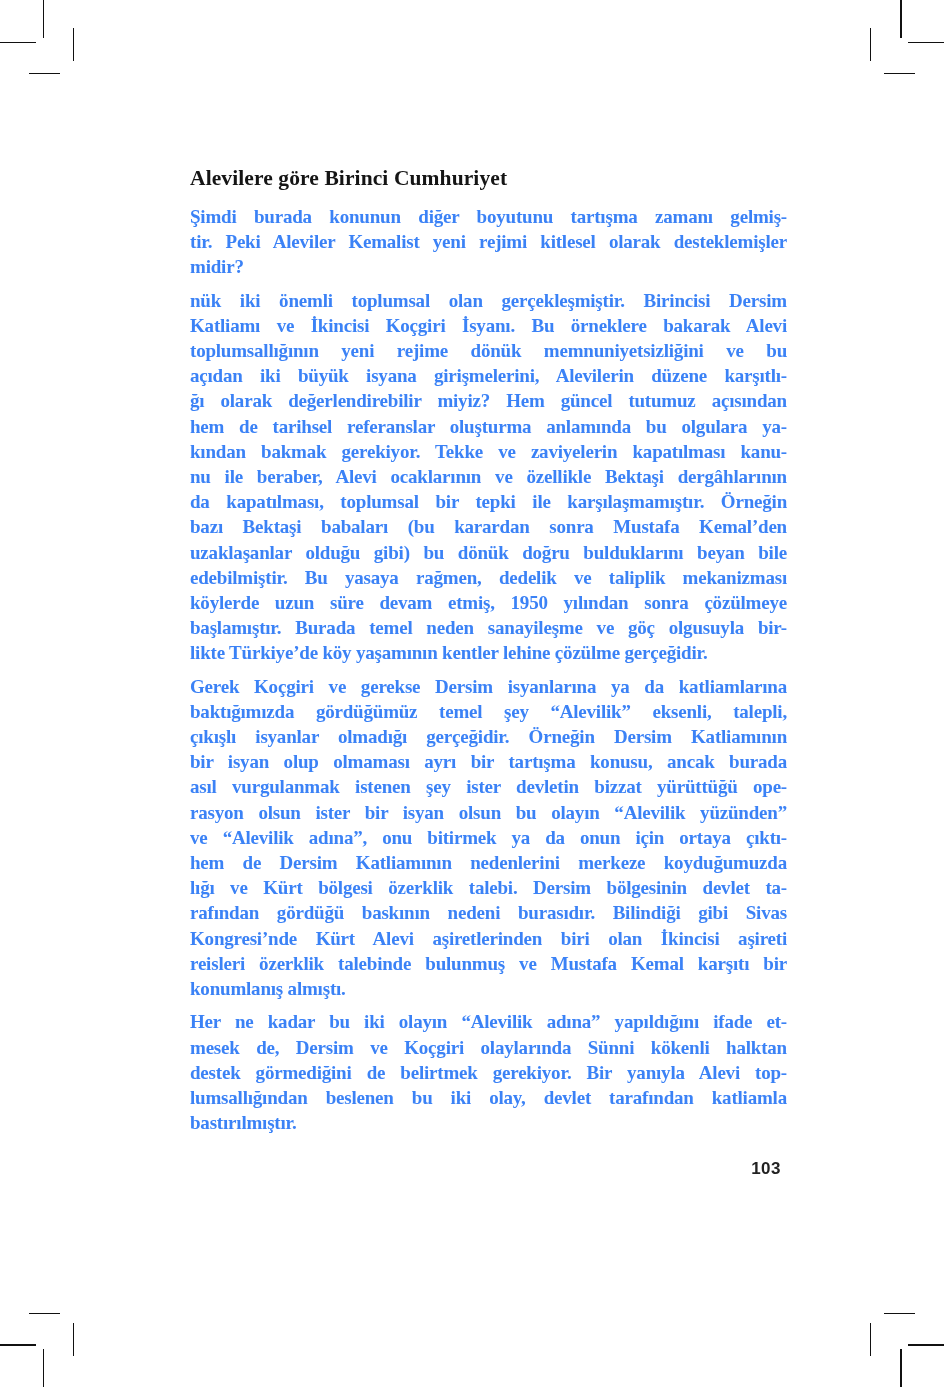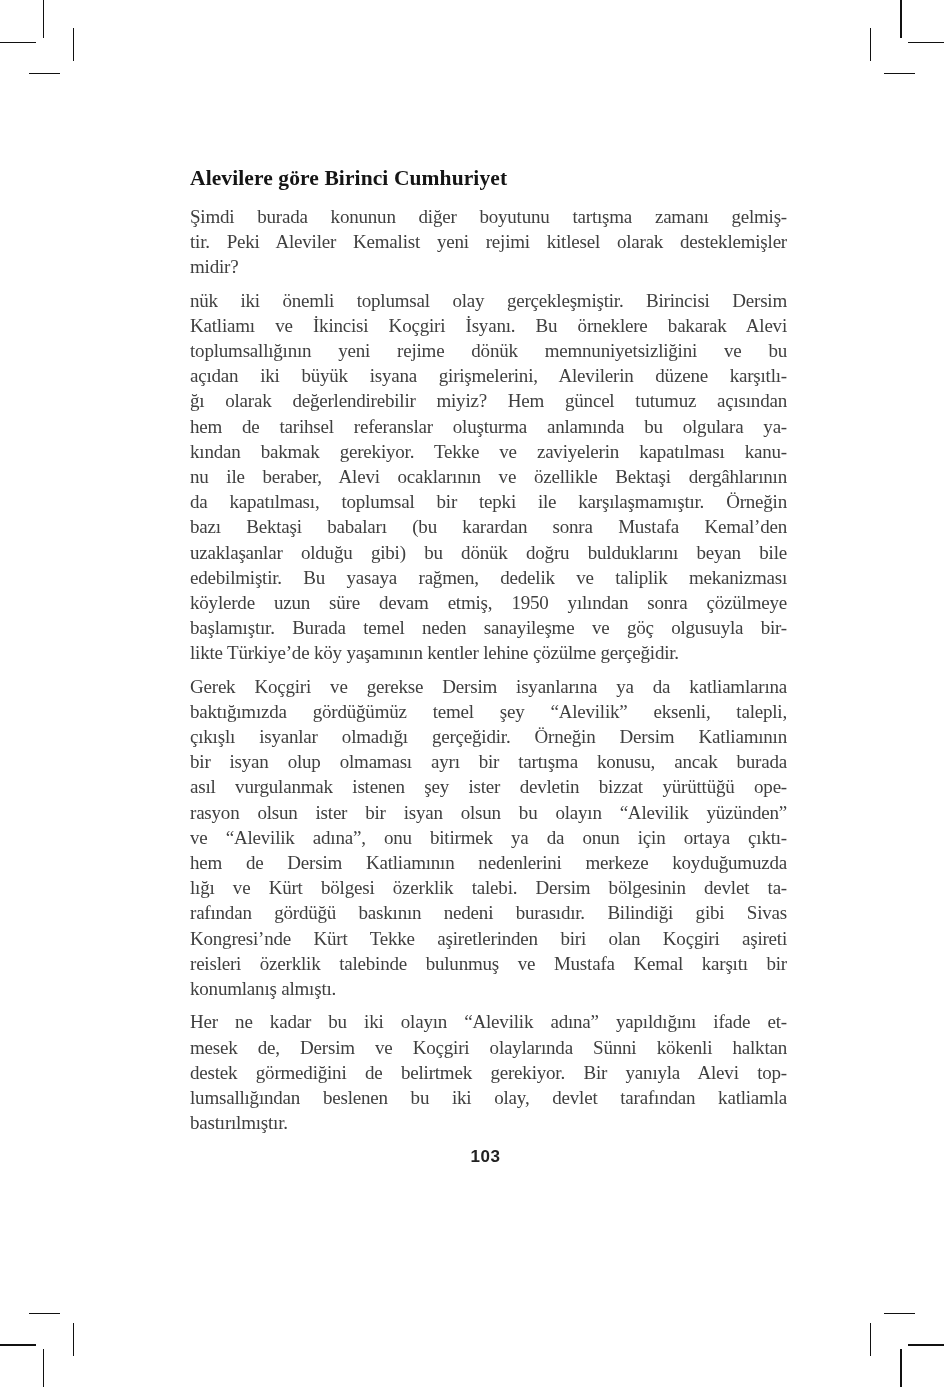--- a/index.html
+++ b/index.html
@@ -42,28 +42,29 @@
   .para {
     margin: 0 0 8px 0;
   }
   .line {
     font-size: 19px;
     line-height: 25.2px;
     letter-spacing: -0.2px;
     text-align: justify;
     text-align-last: justify;
     white-space: normal;
-    color: #404040;
+    color: #3b82f6;
+    font-weight: bold;
   }
   .line.last {
     text-align-last: left;
   }
   .page-number {
-    margin-top: 12px;
-    text-align: center;
+    margin-top: 24px;
+    text-align: right;
     font-family: "Liberation Sans", sans-serif;
     font-weight: 700;
     font-size: 17px;
     letter-spacing: 0.5px;
     color: #222222;
     padding-right: 6px;
   }
 </style>
 </head>
 <body>
@@ -101,21 +102,21 @@
   <main class="text-block">
     <h1 class="heading">Alevilere göre Birinci Cumhuriyet</h1>
 
     <div>
         <div class="para">
           <div class="line">Şimdi burada konunun diğer boyutunu tartışma zamanı gelmiş-</div>
           <div class="line">tir. Peki Aleviler Kemalist yeni rejimi kitlesel olarak desteklemişler</div>
           <div class="line last">midir?</div>
         </div>
         <div class="para">
-          <div class="line">nük iki önemli toplumsal olay gerçekleşmiştir. Birincisi Dersim</div>
+          <div class="line">nük iki önemli toplumsal olan gerçekleşmiştir. Birincisi Dersim</div>
           <div class="line">Katliamı ve İkincisi Koçgiri İsyanı. Bu örneklere bakarak Alevi</div>
           <div class="line">toplumsallığının yeni rejime dönük memnuniyetsizliğini ve bu</div>
           <div class="line">açıdan iki büyük isyana girişmelerini, Alevilerin düzene karşıtlı-</div>
           <div class="line">ğı olarak değerlendirebilir miyiz? Hem güncel tutumuz açısından</div>
           <div class="line">hem de tarihsel referanslar oluşturma anlamında bu olgulara ya-</div>
           <div class="line">kından bakmak gerekiyor. Tekke ve zaviyelerin kapatılması kanu-</div>
           <div class="line">nu ile beraber, Alevi ocaklarının ve özellikle Bektaşi dergâhlarının</div>
           <div class="line">da kapatılması, toplumsal bir tepki ile karşılaşmamıştır. Örneğin</div>
           <div class="line">bazı Bektaşi babaları (bu karardan sonra Mustafa Kemal’den</div>
           <div class="line">uzaklaşanlar olduğu gibi) bu dönük doğru bulduklarını beyan bile</div>
@@ -128,21 +129,21 @@
           <div class="line">Gerek Koçgiri ve gerekse Dersim isyanlarına ya da katliamlarına</div>
           <div class="line">baktığımızda gördüğümüz temel şey “Alevilik” eksenli, talepli,</div>
           <div class="line">çıkışlı isyanlar olmadığı gerçeğidir. Örneğin Dersim Katliamının</div>
           <div class="line">bir isyan olup olmaması ayrı bir tartışma konusu, ancak burada</div>
           <div class="line">asıl vurgulanmak istenen şey ister devletin bizzat yürüttüğü ope-</div>
           <div class="line">rasyon olsun ister bir isyan olsun bu olayın “Alevilik yüzünden”</div>
           <div class="line">ve “Alevilik adına”, onu bitirmek ya da onun için ortaya çıktı-</div>
           <div class="line">hem de Dersim Katliamının nedenlerini merkeze koyduğumuzda</div>
           <div class="line">lığı ve Kürt bölgesi özerklik talebi. Dersim bölgesinin devlet ta-</div>
           <div class="line">rafından gördüğü baskının nedeni burasıdır. Bilindiği gibi Sivas</div>
-          <div class="line">Kongresi’nde Kürt Tekke aşiretlerinden biri olan Koçgiri aşireti</div>
+          <div class="line">Kongresi’nde Kürt Alevi aşiretlerinden biri olan İkincisi aşireti</div>
           <div class="line">reisleri özerklik talebinde bulunmuş ve Mustafa Kemal karşıtı bir</div>
           <div class="line last">konumlanış almıştı.</div>
         </div>
         <div class="para">
           <div class="line">Her ne kadar bu iki olayın “Alevilik adına” yapıldığını ifade et-</div>
           <div class="line">mesek de, Dersim ve Koçgiri olaylarında Sünni kökenli halktan</div>
           <div class="line">destek görmediğini de belirtmek gerekiyor. Bir yanıyla Alevi top-</div>
           <div class="line">lumsallığından beslenen bu iki olay, devlet tarafından katliamla</div>
           <div class="line last">bastırılmıştır.</div>
         </div>

